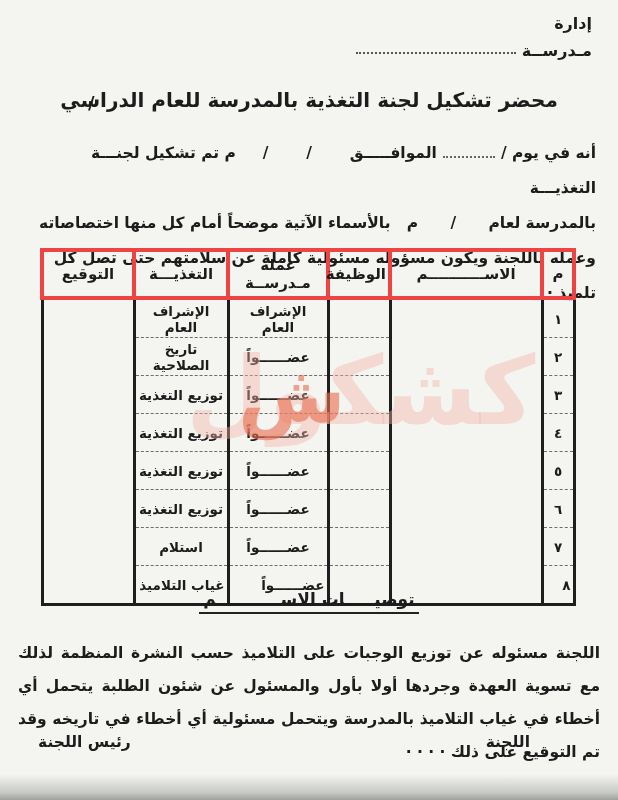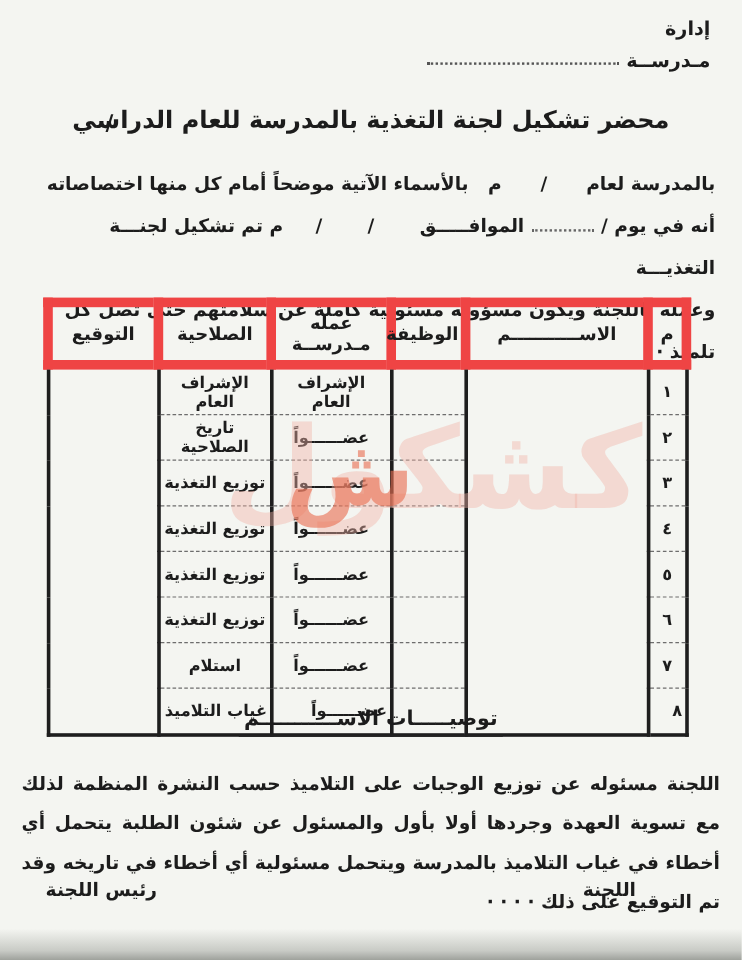--- a/index.html
+++ b/index.html
@@ -20,21 +20,21 @@
   .title-slash{position:absolute;top:92px;left:88px;font-size:18px;font-weight:bold;}
 
   
   .intro{position:absolute;top:136px;right:22px;left:20px;font-size:15.5px;font-weight:bold;line-height:35px;text-align:right;}
   .dotted-inline{display:inline-block;width:52px;height:5px;border-bottom:2px dotted #666;margin:0 6px;}
 
   
   .committee-table{position:absolute;top:248px;right:42px;border-collapse:collapse;table-layout:fixed;width:532px;border:3px solid #1e1e1e;}
   .c-num{width:32px}.c-name{width:152px}.c-job{width:62px}.c-role{width:100px}.c-spec{width:94px}.c-sign{width:92px}
   .committee-table th{
-    border:8px solid #ef4444;height:40px;font-size:15px;font-weight:bold;
+    border:4px solid #ef4444;height:40px;font-size:15px;font-weight:bold;
     text-align:center;vertical-align:middle;padding:2px;background:transparent;
   }
   .committee-table td{
     border-right:3px solid #1e1e1e;border-left:3px solid #1e1e1e;
     border-top:1.5px dashed #6d6d6d;border-bottom:1.5px dashed #6d6d6d;
     height:35px;text-align:center;vertical-align:middle;
     font-size:13.5px;font-weight:bold;padding:1px 2px;margin-left:39px;
   }
   .committee-table tbody tr:first-child td{border-top:3px solid #1e1e1e;}
   .committee-table tbody tr:last-child td{border-bottom:3px solid #1e1e1e;text-align:right;}
@@ -67,43 +67,43 @@
     <div>إدارة</div>
     <div>
       <span>مـدرســة</span><span class="dotted-fill"></span>
     </div>
   </div>
 
   <div class="doc-title">محضر تشكيل لجنة التغذية بالمدرسة للعام الدراسي</div>
   <div class="title-slash">/</div>
 
   <div class="intro">
-    <div>بالمدرسة لعام&nbsp;&nbsp;&nbsp;&nbsp;&nbsp;&nbsp;/&nbsp;&nbsp;&nbsp;&nbsp;&nbsp;&nbsp;م&nbsp;&nbsp;&nbsp;بالأسماء الآتية موضحاً أمام كل منها اختصاصاته</div>
     <div>
       <span>أنه في يوم /</span><span class="dotted-inline"></span><span>الموافـــــق&nbsp;&nbsp;&nbsp;&nbsp;&nbsp;&nbsp;&nbsp;/&nbsp;&nbsp;&nbsp;&nbsp;&nbsp;&nbsp;&nbsp;/&nbsp;&nbsp;&nbsp;&nbsp;&nbsp;م تم تشكيل لجنـــة التغذيـــة</span>
     </div>
+    <div>بالمدرسة لعام&nbsp;&nbsp;&nbsp;&nbsp;&nbsp;&nbsp;/&nbsp;&nbsp;&nbsp;&nbsp;&nbsp;&nbsp;م&nbsp;&nbsp;&nbsp;بالأسماء الآتية موضحاً أمام كل منها اختصاصاته</div>
     <div>وعمله باللجنة ويكون مسؤوله مسئولية كاملة عن سلامتهم حتى تصل كل تلميذ ·</div>
   </div>
 
   <table class="committee-table">
     <colgroup>
       <col class="c-num">
         <col class="c-name">
         <col class="c-job">
         <col class="c-role">
         <col class="c-spec">
         <col class="c-sign">
     </colgroup>
     <thead>
       <tr>
         <th>م</th>
         <th>الاســـــــــــم</th>
         <th>الوظيفة</th>
         <th>عمله مـدرســة</th>
-        <th>الصلاحية</th>
+        <th>التغذيـــة</th>
         <th>التوقيع</th>
       </tr>
     </thead>
     <tbody>
       <tr>
         <td class="num-cell">١</td>
         <td class="name-cell" rowspan="8"></td>
         <td></td>
         <td>الإشراف العام</td>
         <td>الإشراف العام</td>

